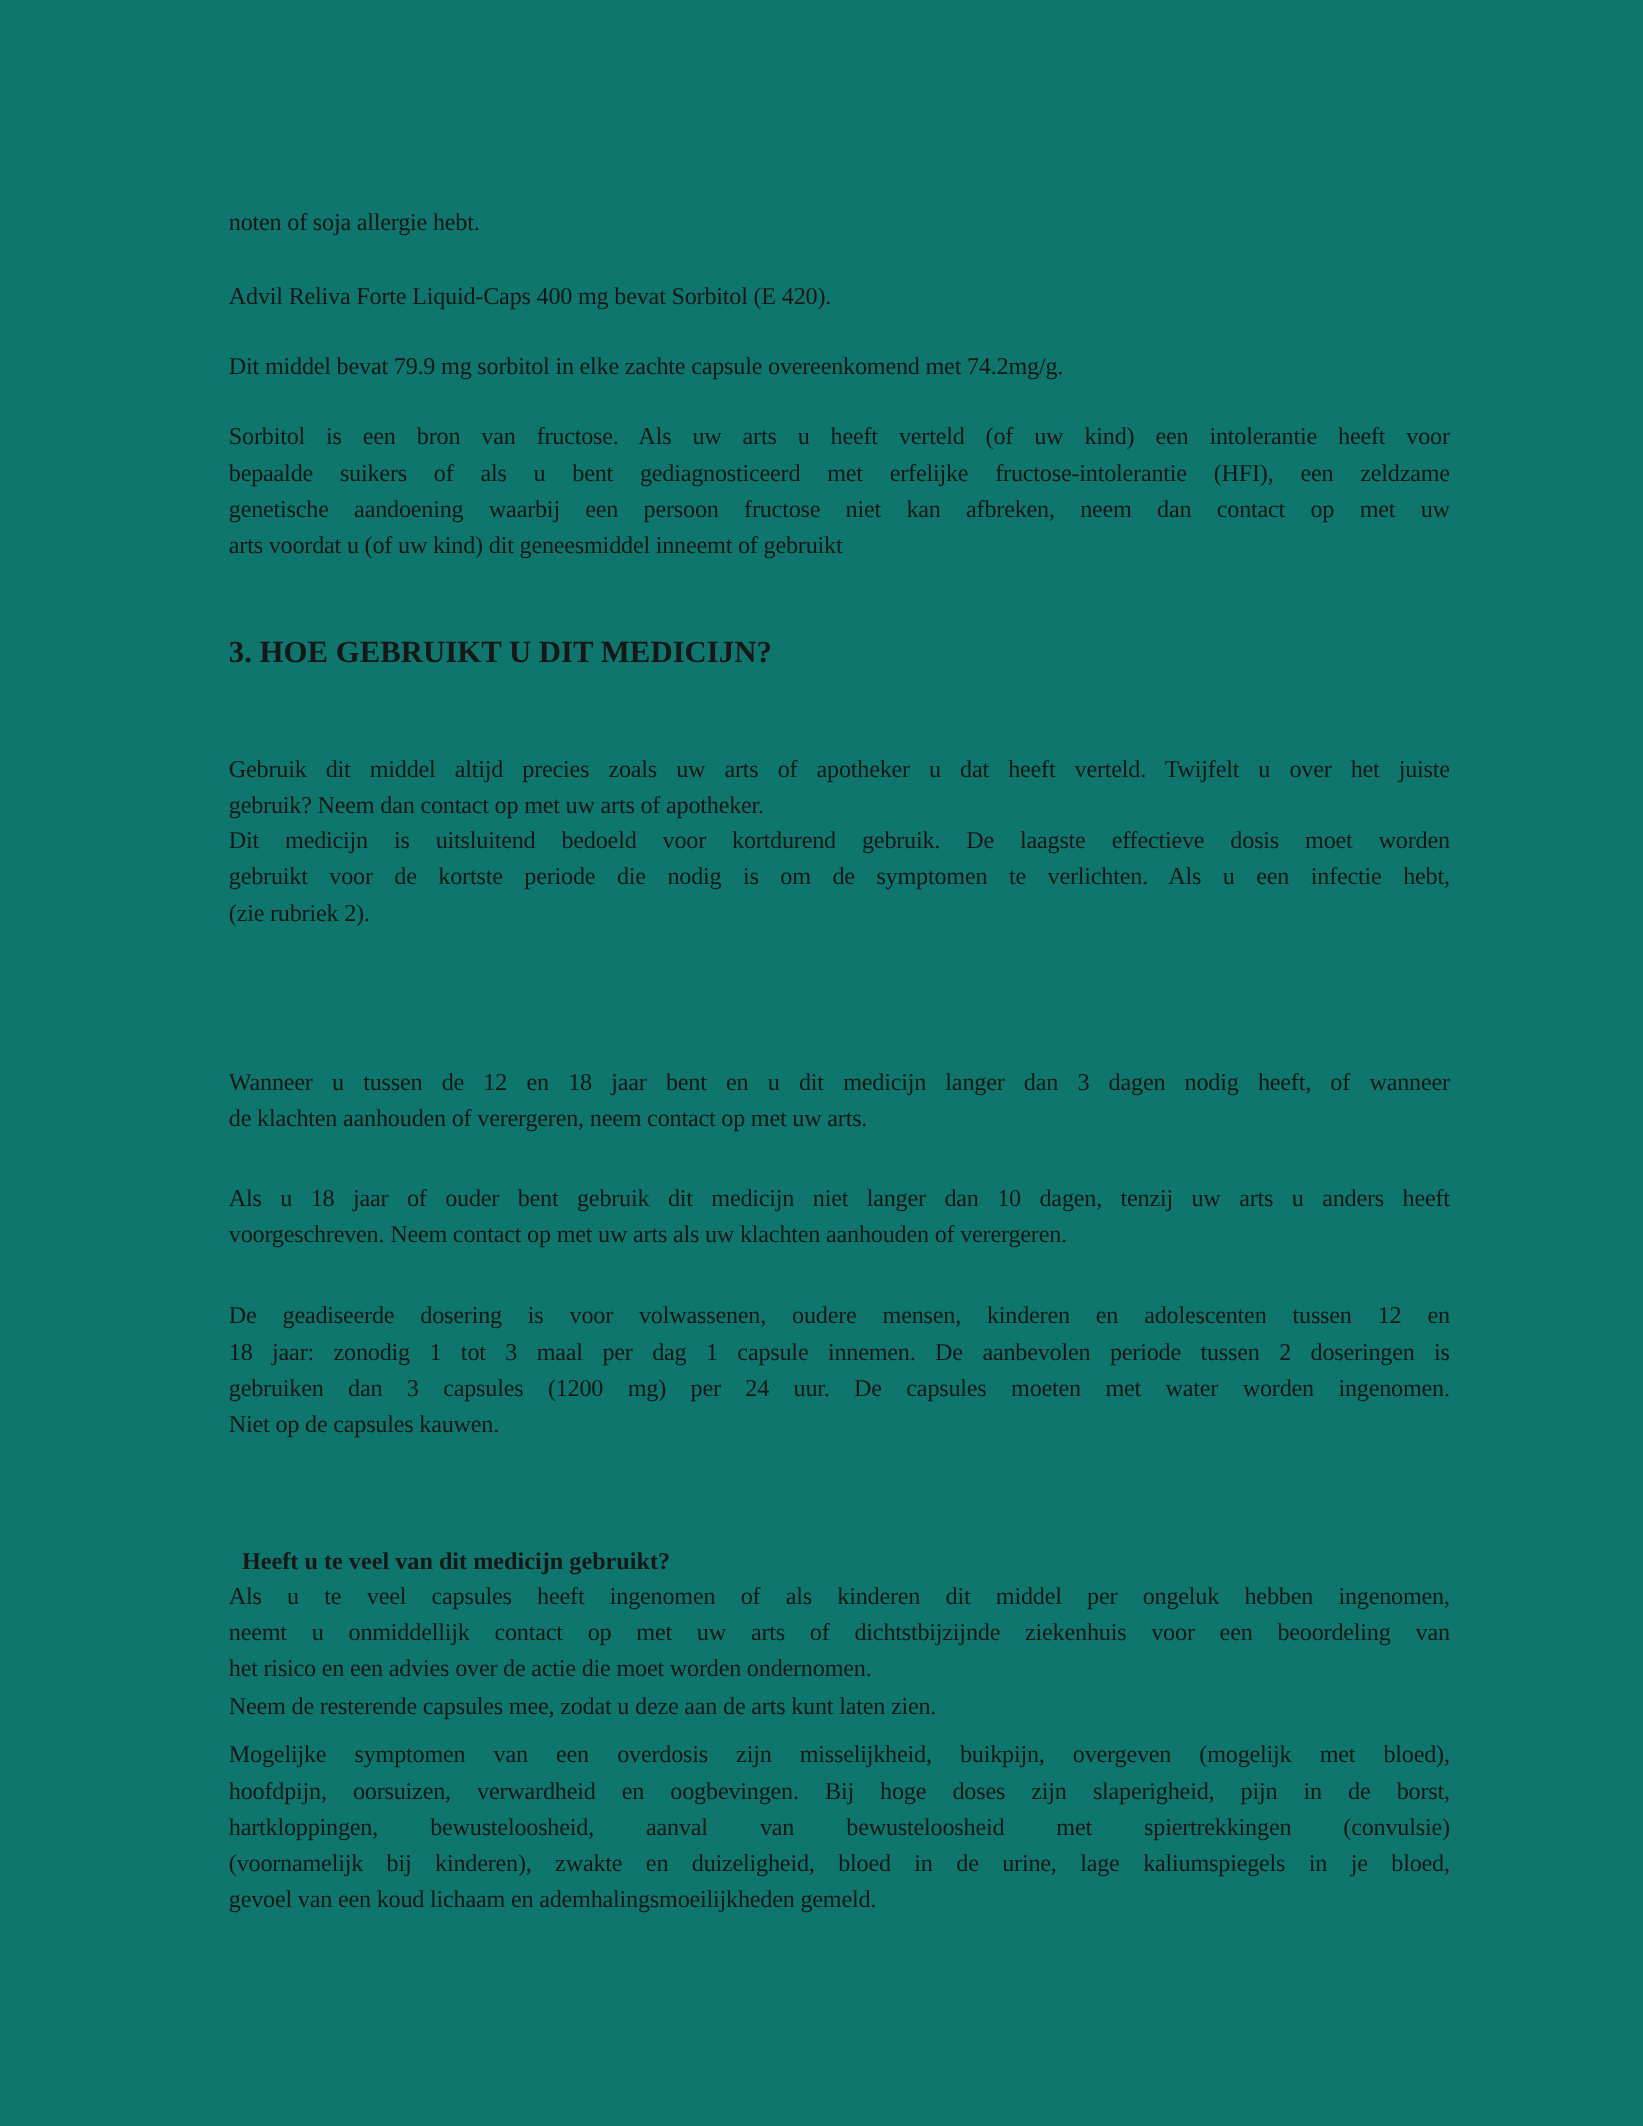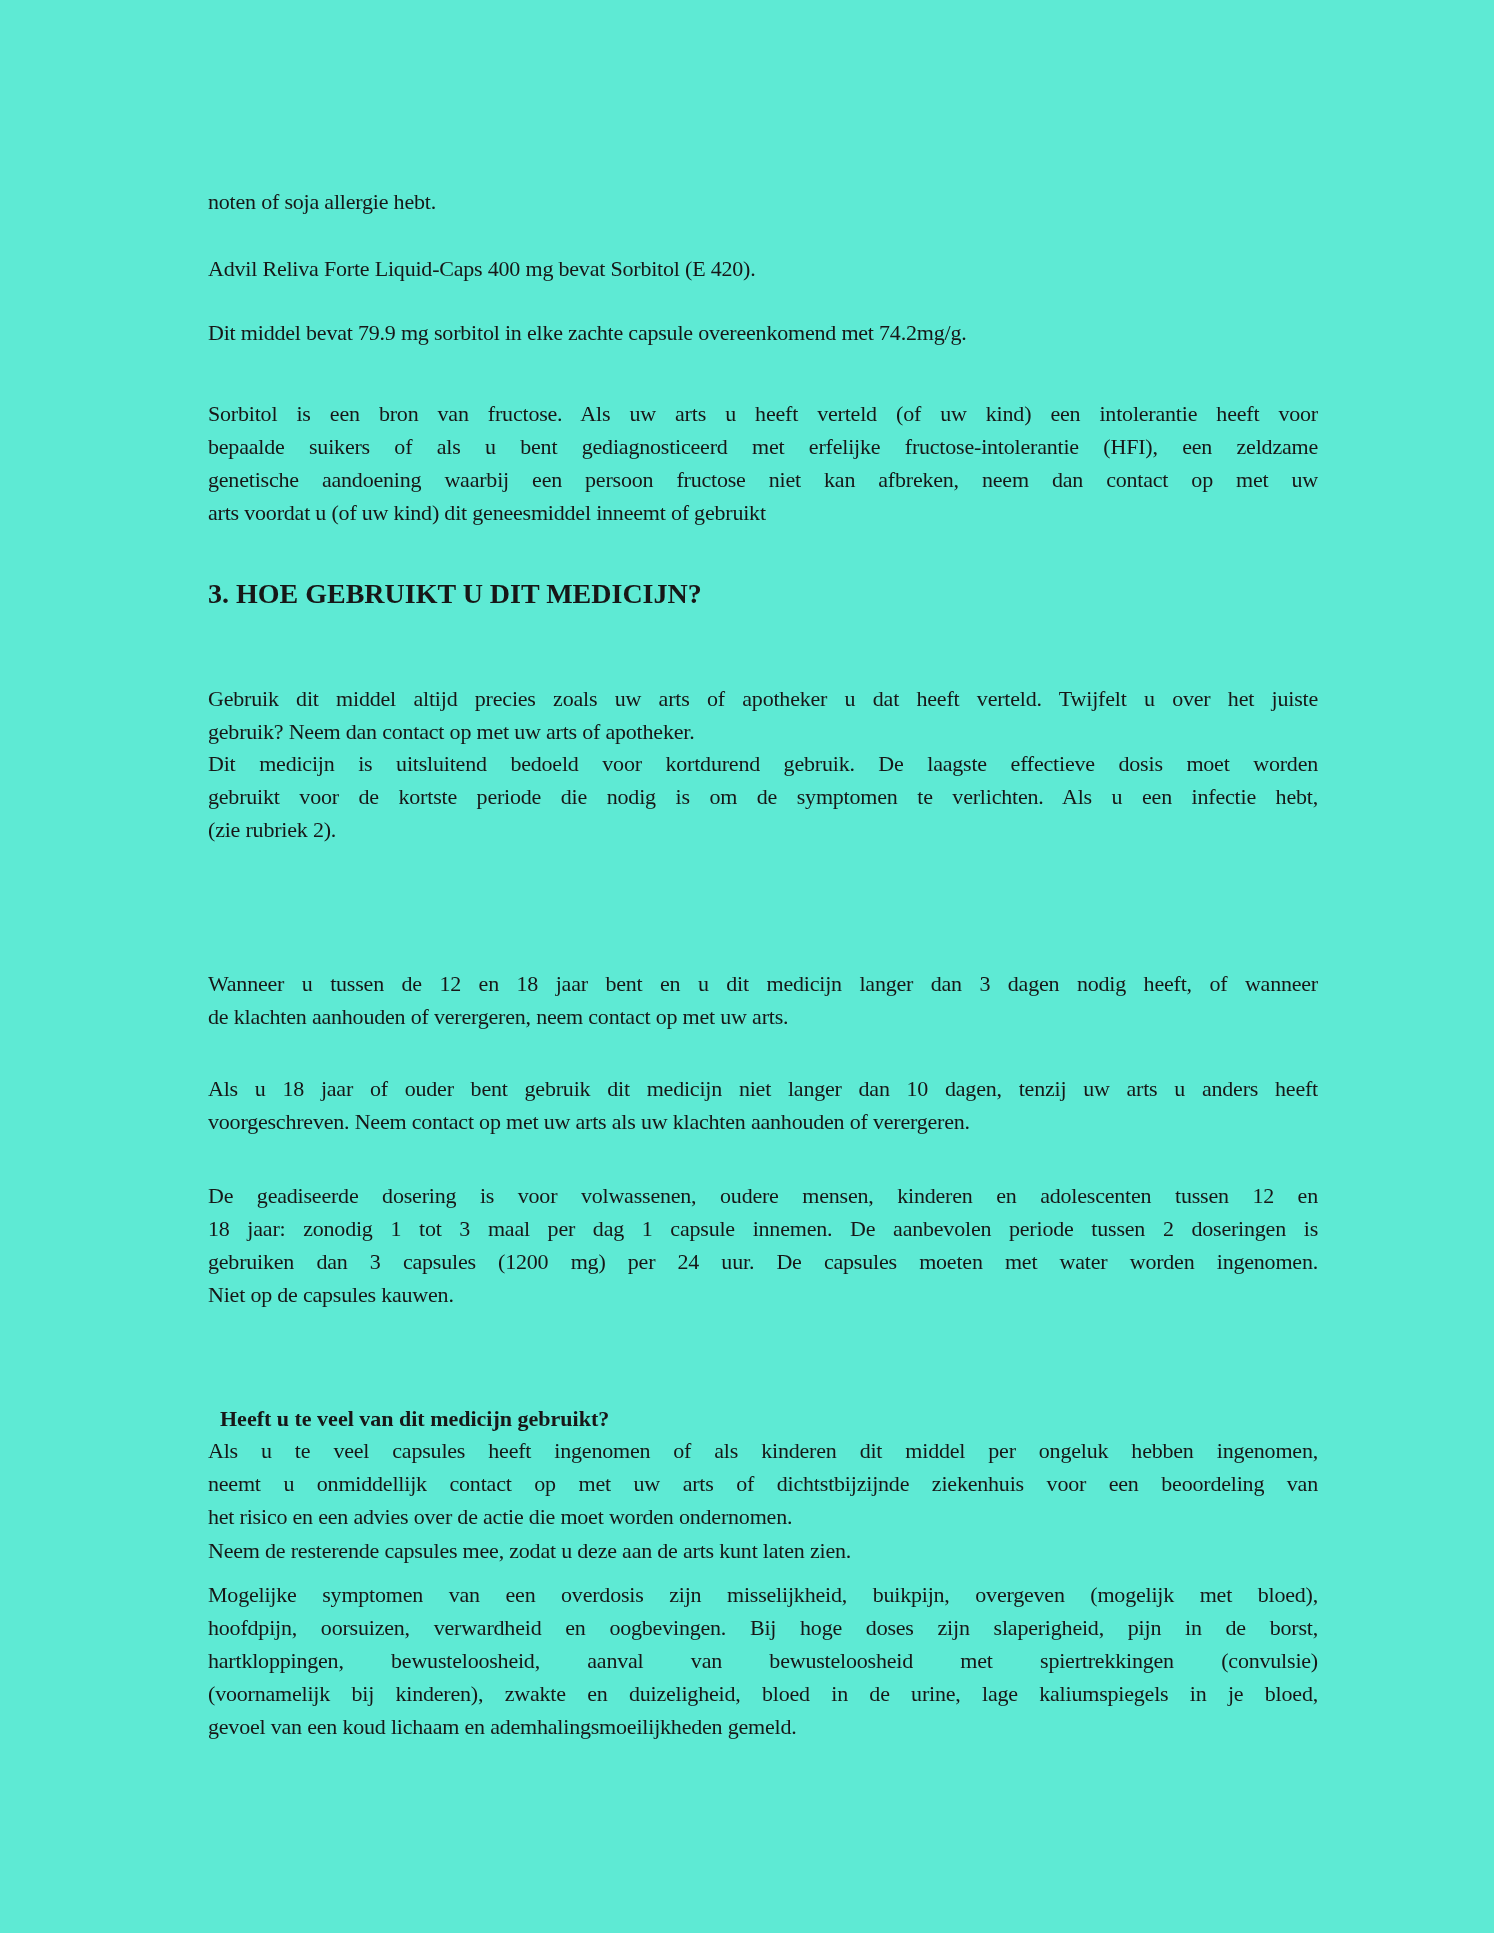--- a/index.html
+++ b/index.html
@@ -1,20 +1,20 @@
 <!DOCTYPE html>
 <html><head>
 <meta charset="utf-8">
 <style>
   html, body { margin: 0; padding: 0; background: #ffffff; }
   .page {
     position: relative;
     width: 1494px;
     height: 1933px;
-    background: #5eead4;
+    background: #0f766e;
     font-family: "Liberation Serif", "DejaVu Serif", serif;
     color: #171717;
     overflow: hidden;
   }
   .block {
     position: absolute;
     left: 208px;
     width: 1110px;
   }
   .para { font-size: 22px; line-height: 33px; letter-spacing: -0.2px; }
@@ -44,21 +44,21 @@
   </div>
 
   <div class="block para" style="top:252px">
     <div class="line">Advil Reliva Forte Liquid-Caps 400 mg bevat Sorbitol (E 420).</div>
   </div>
 
   <div class="block para" style="top:316px">
     <div class="line">Dit middel bevat 79.9 mg sorbitol in elke zachte capsule overeenkomend met 74.2mg/g.</div>
   </div>
 
-  <div class="block para" style="top:397px">
+  <div class="block para" style="top:380px">
     <div class="line j">Sorbitol is een bron van fructose. Als uw arts u heeft verteld (of uw kind) een intolerantie heeft voor</div>
     <div class="line j">bepaalde suikers of als u bent gediagnosticeerd met erfelijke fructose-intolerantie (HFI), een zeldzame</div>
     <div class="line j">genetische aandoening waarbij een persoon fructose niet kan afbreken, neem dan contact op met uw</div>
     <div class="line">arts voordat u (of uw kind) dit geneesmiddel inneemt of gebruikt</div>
   </div>
 
   <h1 class="block heading" style="top:575px">3. HOE GEBRUIKT U DIT MEDICIJN?</h1>
 
   <div class="block para" style="top:682px">
     <div class="line j">Gebruik dit middel altijd precies zoals uw arts of apotheker u dat heeft verteld. Twijfelt u over het juiste</div>

